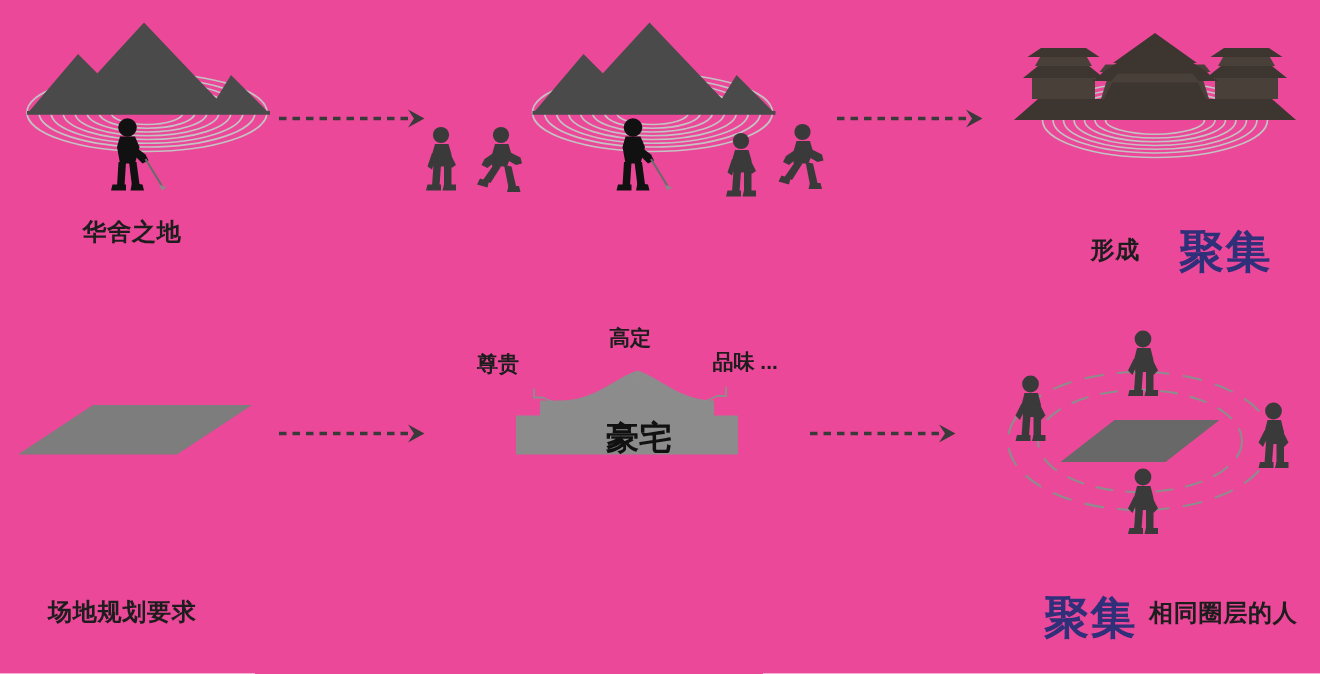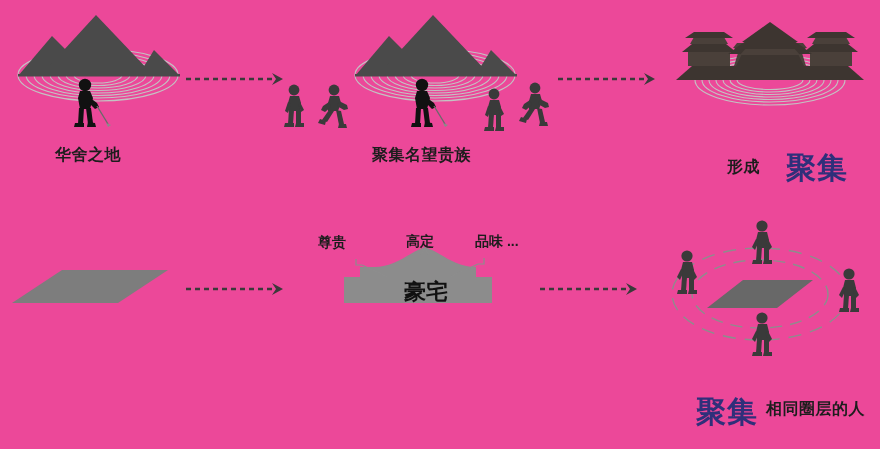--- a/index.html
+++ b/index.html
@@ -162,21 +162,20 @@
     <circle cx="17" cy="6" r="5.4" fill="#3a3a3a"></circle>
     <path d="M13 12 L22 12 L24 19 L21 27 L11 27 L11 19 Z" fill="#3a3a3a"></path>
     <path d="M22 17 L30 21 L31 25 L27 26 L20 22 Z" fill="#3a3a3a"></path>
     <path d="M12 18 L6 22 L4 26 L8 28 L14 23 Z" fill="#3a3a3a"></path>
     <path d="M19 26 L24 27 L27 40 L22 41 Z" fill="#3a3a3a"></path>
     <path d="M12 26 L17 27 L10 38 L5 36 Z" fill="#3a3a3a"></path>
     <path d="M22 40 L29 40 L30 44 L21 44 Z" fill="#3a3a3a"></path>
     <path d="M3 35 L9 37 L8 41 L1 39 Z" fill="#3a3a3a"></path>
   </svg>
 
-  <div class="cap cap-16" style="left:372px; top:145px;">聚集名望贵族</div>
 
   <svg class="abs" style="left:558px; top:70px;" width="100" height="18" viewBox="0 0 100 18">
     <line x1="0" y1="9" x2="88" y2="9" stroke="#3a3a3a" stroke-width="2.4" stroke-dasharray="5,4"></line>
     <path d="M86 3 L97 9 L86 15 L90 9 Z" fill="#3a3a3a"></path>
   </svg>
 
   <div class="abs" style="left:672px; top:20px;">
     <svg width="196" height="120" viewBox="0 0 196 120">
       <g>
         <ellipse cx="98" cy="60" rx="75" ry="25" fill="none" stroke="#c3c3c3" stroke-width="1.1"></ellipse>
@@ -216,20 +215,21 @@
         <path d="M70 22 L98 2 L126 22 Z" fill="#3d3530"></path>
       </g>
     </svg>
   </div>
   <div class="cap cap-16" style="left:727px; top:157px;">形成</div>
   <div class="cap-accent abs" style="left:786px; top:148px;">聚集</div>
 
   <svg class="abs" style="left:10px; top:265px;" width="160" height="45" viewBox="0 0 160 45">
     <path d="M52 5 L158 5 L108 38 L2 38 Z" fill="#7d7d7d"></path>
   </svg>
+  <div class="cap cap-16" style="left:32px; top:398px;">场地规划要求</div>
 
   <svg class="abs" style="left:186px; top:280px;" width="100" height="18" viewBox="0 0 100 18">
     <line x1="0" y1="9" x2="88" y2="9" stroke="#3a3a3a" stroke-width="2.4" stroke-dasharray="5,4"></line>
     <path d="M86 3 L97 9 L86 15 L90 9 Z" fill="#3a3a3a"></path>
   </svg>
 
   <div class="abs" style="left:300px; top:215px; width:250px; height:110px;">
     <svg width="250" height="110" viewBox="0 0 250 110">
       <path d="M44 88 L44 62 L60 62 L60 52 L74 52
                C 96 52 108 38 125 32
@@ -240,21 +240,21 @@
         <path d="M88 62 L62 50" stroke="#8d8d8d" stroke-width="1.1" fill="none"></path>
         <path d="M56 44 L56 50 L62 50" stroke="#8d8d8d" stroke-width="1.2" fill="none"></path>
         <path d="M125 60 L125 34" stroke="#8d8d8d" stroke-width="1.2" fill="none"></path>
         <path d="M121 40 L125 33 L129 40" stroke="#8d8d8d" stroke-width="1.2" fill="none"></path>
         <path d="M150 62 L178 49" stroke="#8d8d8d" stroke-width="1.1" fill="none"></path>
         <path d="M184 43 L184 49 L178 49" stroke="#8d8d8d" stroke-width="1.2" fill="none"></path>
       </g>
     </svg>
     <div class="mansion-label" style="left:104px; top:62px;">豪宅</div>
     <div class="annot" style="left:18px; top:19px;">尊贵</div>
-    <div class="annot" style="left:106px; top:2px;margin-top:16px;">高定</div>
+    <div class="annot" style="left:106px; top:2px;">高定</div>
     <div class="annot" style="left:175px; top:18px;">品味 ...</div>
   </div>
 
   <svg class="abs" style="left:540px; top:280px;" width="100" height="18" viewBox="0 0 100 18">
     <line x1="0" y1="9" x2="88" y2="9" stroke="#3a3a3a" stroke-width="2.4" stroke-dasharray="5,4"></line>
     <path d="M86 3 L97 9 L86 15 L90 9 Z" fill="#3a3a3a"></path>
   </svg>
 
   <div class="abs" style="left:655px; top:220px; width:210px; height:150px;">
     <svg width="210" height="150" viewBox="0 0 210 150">

